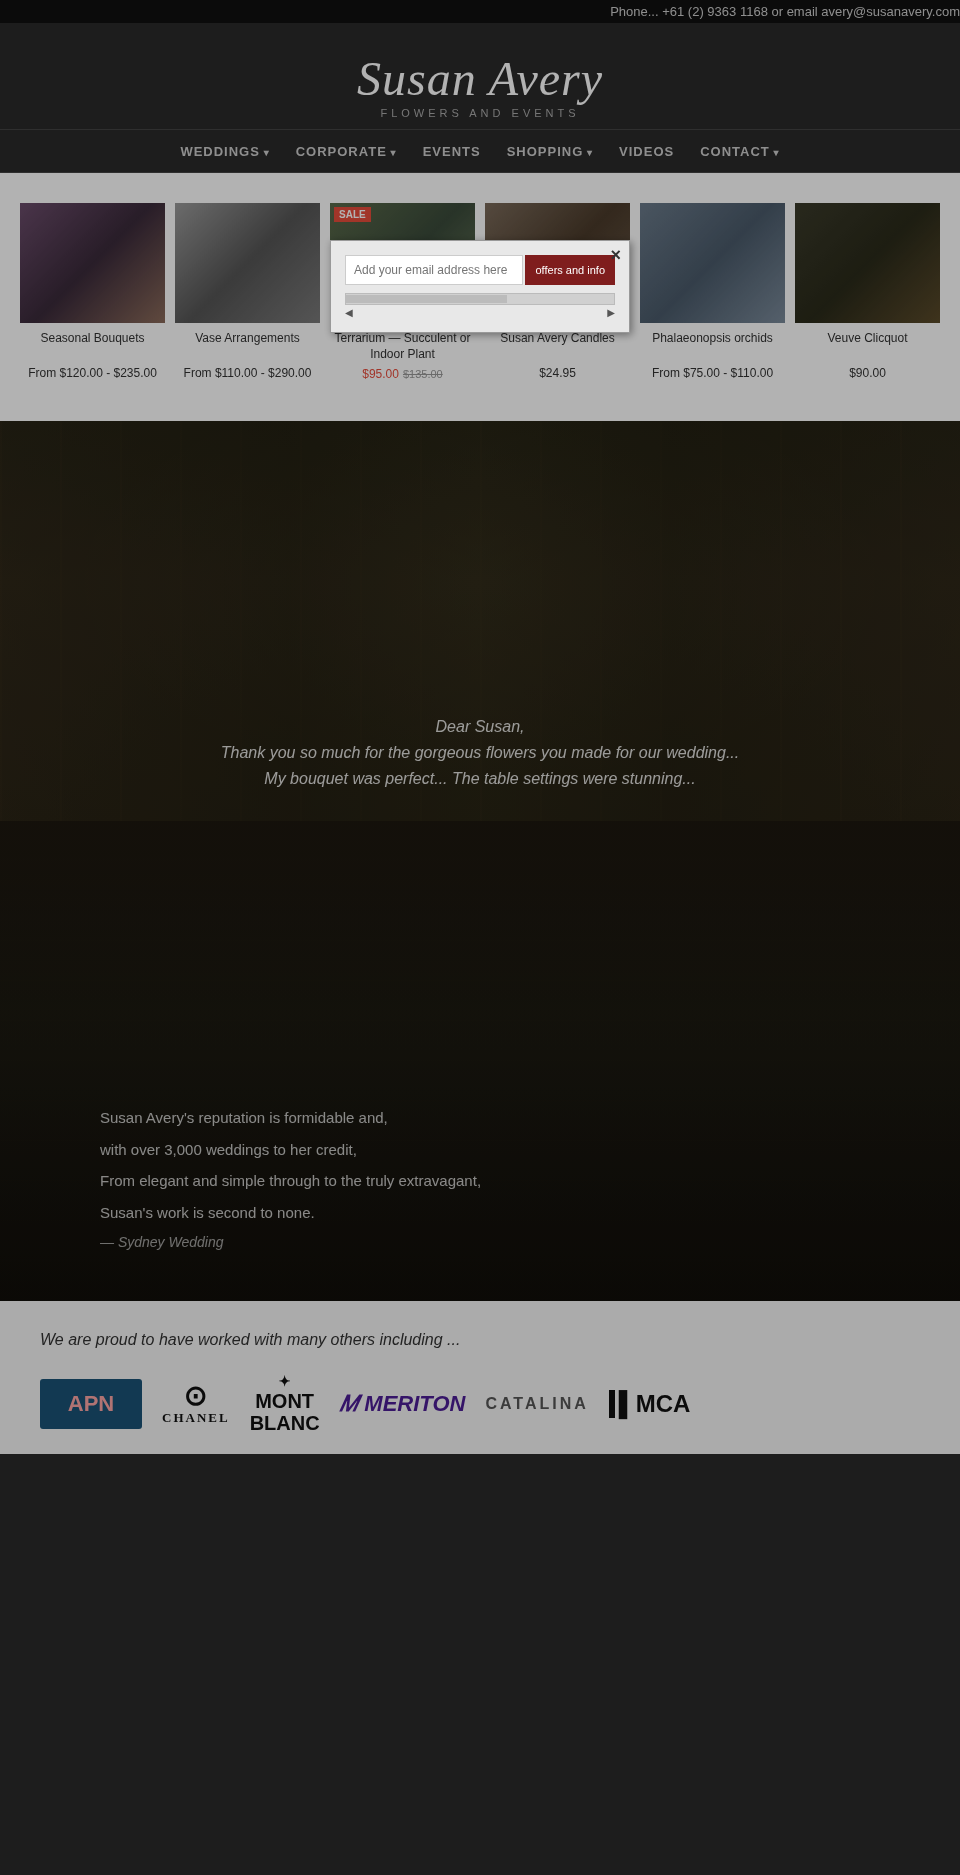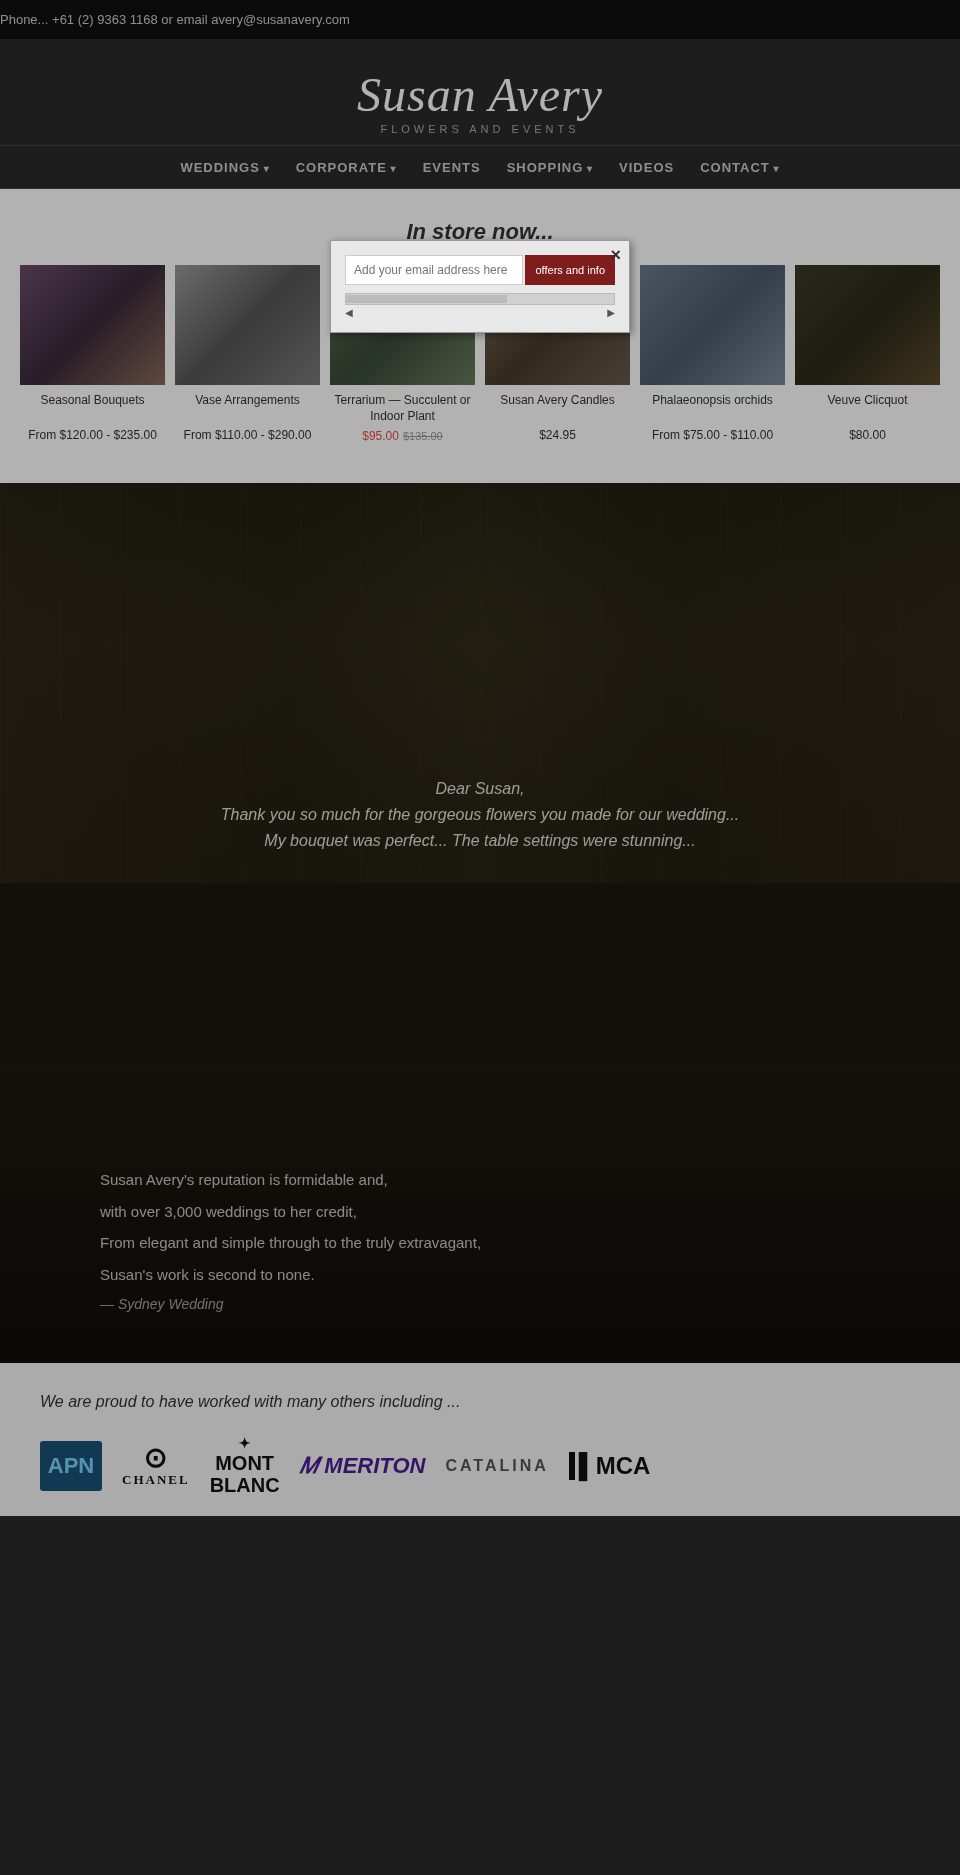--- a/index.html
+++ b/index.html
@@ -8,22 +8,22 @@
       background: #2a2a2a;
       color: #333;
       width: 960px;
       overflow-x: hidden;
     }
 
     
     .top-bar {
       background: #111;
       color: #ccc;
-      text-align: left;
-      padding: 12px 0;
+      text-align: right;
+      padding: 4px 0;
       font-size: 13px;
     }
 
     
     .site-header {
       background: #2a2a2a;
       text-align: center;
       padding: 32px 0 10px;
     }
     .site-logo {
@@ -299,24 +299,24 @@
       flex-wrap: wrap;
       gap: 20px;
       align-items: center;
     }
     .partner-logo {
       display: flex;
       align-items: center;
       justify-content: center;
     }
     .logo-apn {
-      width: 62px;
+      width: 102px;
       height: 50px;
       background: #1a5276;
-      color: #7dd3fc;
+      color: #fca5a5;
       font-size: 22px;
       font-weight: 900;
       display: flex;
       align-items: center;
       justify-content: center;
       border-radius: 3px;
     }
     .logo-chanel {
       font-family: serif;
       font-size: 20px;
@@ -375,21 +375,20 @@
   <li><a href="#" class="has-dropdown">WEDDINGS</a></li>
       <li><a href="#" class="has-dropdown">CORPORATE</a></li>
       <li><a href="#">EVENTS</a></li>
       <li><a href="#" class="has-dropdown">SHOPPING</a></li>
       <li><a href="#">VIDEOS</a></li>
       <li><a href="#" class="has-dropdown">CONTACT</a></li>
     </ul>
 </nav>
 
 <section class="in-store-section">
-  <h2 class="in-store-title">In store now...</h2>
   <div class="products-grid" id="products-grid">
   <div class="product-item">
         <div class="product-image dark-flowers"></div>
         <div class="product-name">Seasonal Bouquets</div>
         <div class="product-price">From $120.00 - $235.00</div>
       </div>
       <div class="product-item">
         <div class="product-image white-flowers"></div>
         <div class="product-name">Vase Arrangements</div>
         <div class="product-price">From $110.00 - $290.00</div>
@@ -407,21 +406,21 @@
         <div class="product-price">$24.95</div>
       </div>
       <div class="product-item">
         <div class="product-image orchids"></div>
         <div class="product-name">Phalaeonopsis orchids</div>
         <div class="product-price">From $75.00 - $110.00</div>
       </div>
       <div class="product-item">
         <div class="product-image veuve"></div>
         <div class="product-name">Veuve Clicquot</div>
-        <div class="product-price">$80.00</div>
+        <div class="product-price">$90.00</div>
       </div>
     </div>
 </section>
 
 <div class="popup-overlay" id="popup-overlay">
   <div class="popup-box">
     <button class="popup-close">×</button>
     <div class="popup-email-row">
       <input type="email" class="popup-email-input" placeholder="Add your email address here" style="">
       <button class="popup-submit-btn">offers and info</button>

